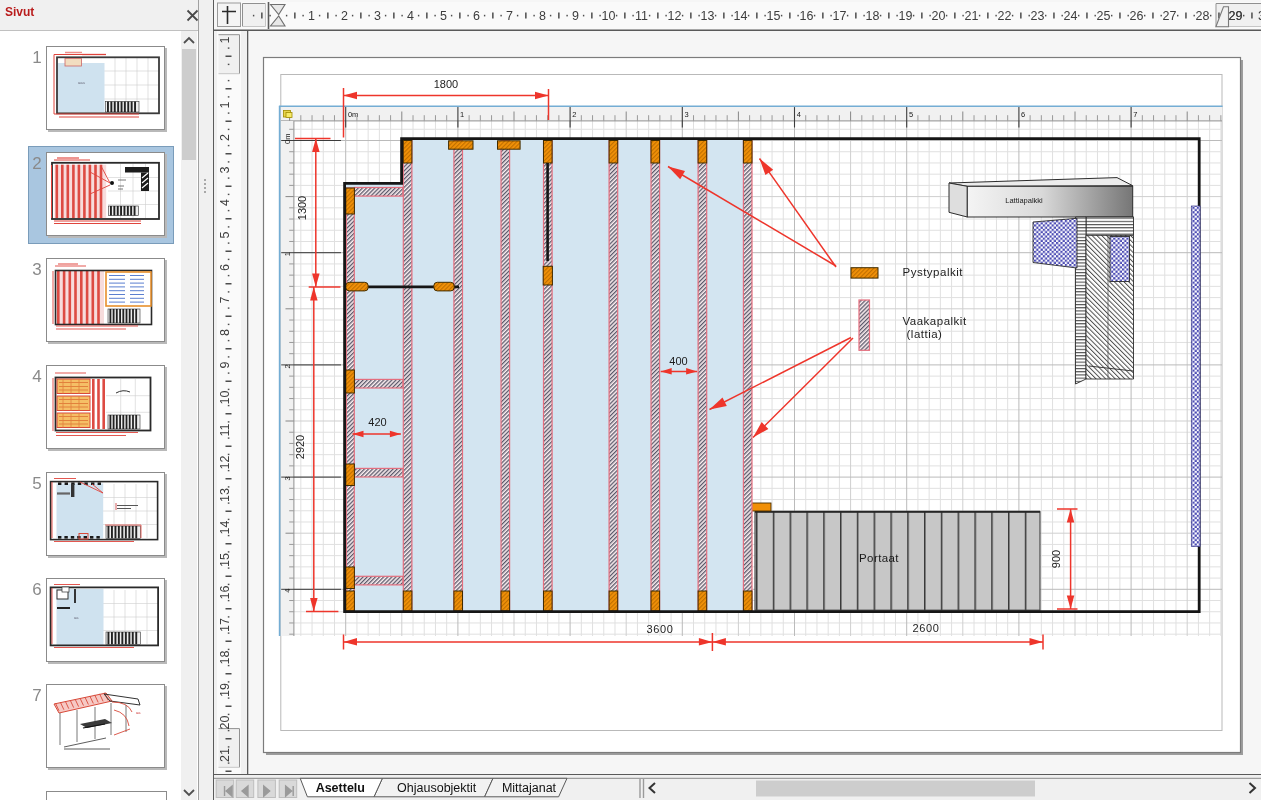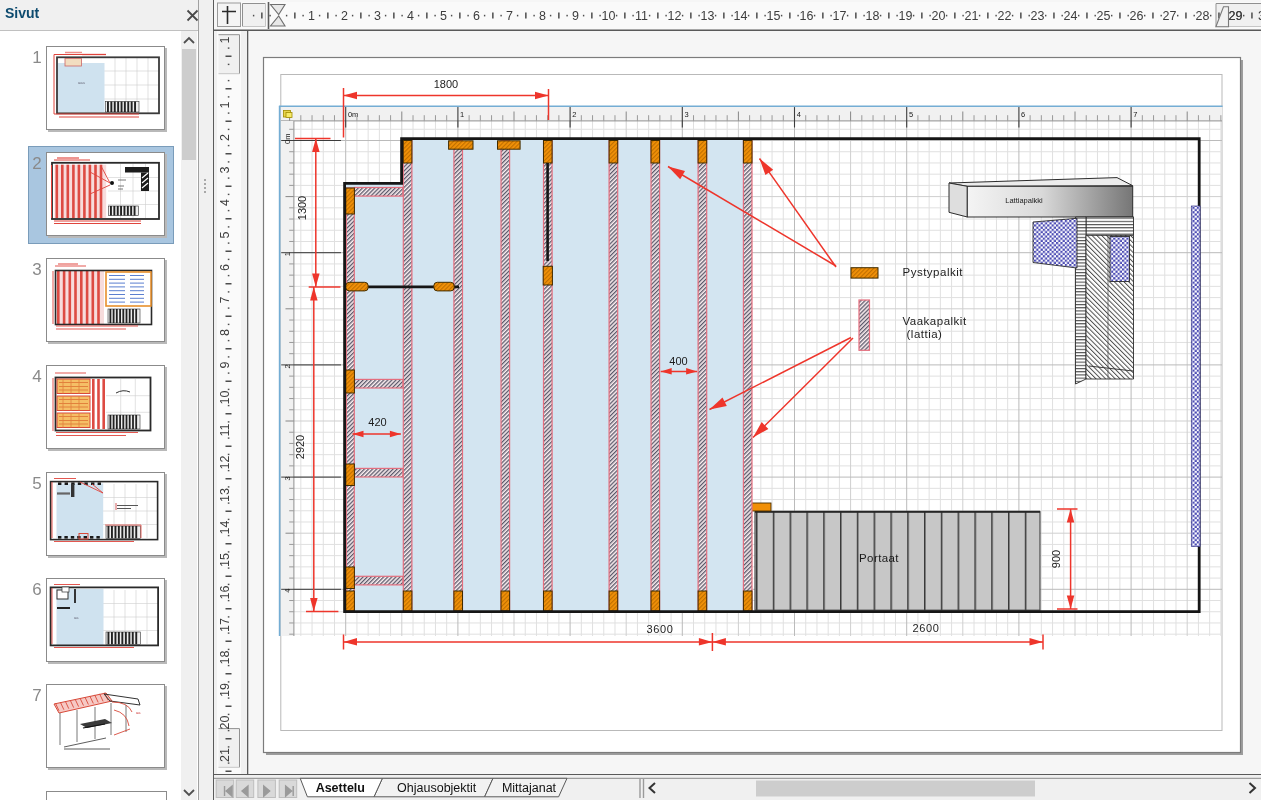--- a/index.html
+++ b/index.html
@@ -1,14 +1,14 @@
 <!DOCTYPE html>
 <html><head><meta charset="utf-8"><style>html,body{margin:0;padding:0;}body{width:1261px;height:800px;overflow:hidden;background:#f0f0f0;font-family:"Liberation Sans",sans-serif;position:relative}svg text{font-family:"Liberation Sans",sans-serif}</style></head><body>
 <div style="position:absolute;left:0;top:0;width:199px;height:800px;background:#f0f0f0">
-    <div style="position:absolute;left:5px;top:5px;font-size:14px;font-weight:bold;color:#0c4a6e">Sivut</div>
+    <div style="position:absolute;left:5px;top:5px;font-size:12px;font-weight:bold;color:#b91c1c">Sivut</div>
     <svg style="position:absolute;left:186px;top:9px;width:13px;height:13px" viewBox="0 0 13 13">
       <path d="M1.5 1.5 L11.5 11.5 M11.5 1.5 L1.5 11.5" stroke="#4a4a4a" stroke-width="1.8"></path>
     </svg>
     <div style="position:absolute;left:0;top:30px;width:199px;height:770px;background:#ffffff;border-top:1px solid #c0c0c0"></div>
     <div style="position:absolute;left:28px;top:146px;width:144px;height:96px;background:#a9c6e0;border:1px solid #7a9cba"></div>
     <div style="position:absolute;left:30px;top:48px;width:14px;text-align:center;font-size:17px;color:#8a8a8a">1</div>
     <div style="position:absolute;left:48px;top:48px;width:119px;height:84px;background:#b9b9b9"></div>
     <svg style="position:absolute;left:46px;top:46px;width:119px;height:84px" viewBox="0 0 119 84">
       <rect x="0.5" y="0.5" width="118" height="83" fill="#ffffff" stroke="#8b8b8b" stroke-width="1"></rect>
       <path d="M69.0 11 V67 M80.0 11 V67 M91.0 11 V67 M102.0 11 V67 M58 25.0 H113 M58 39.0 H113 M58 53.0 H113 " stroke="#cfcfcf" stroke-width="0.6" fill="none"></path>

